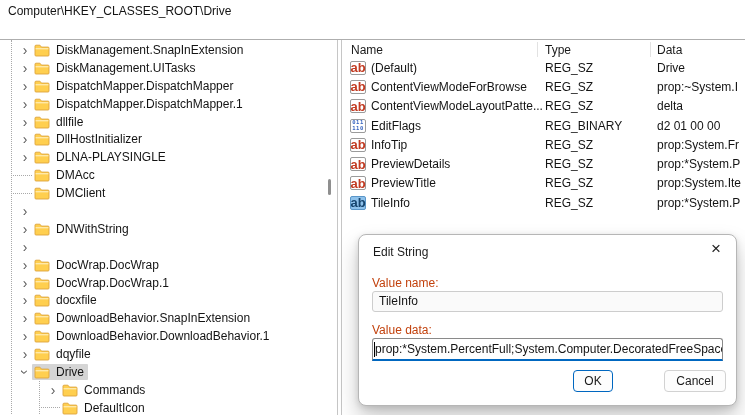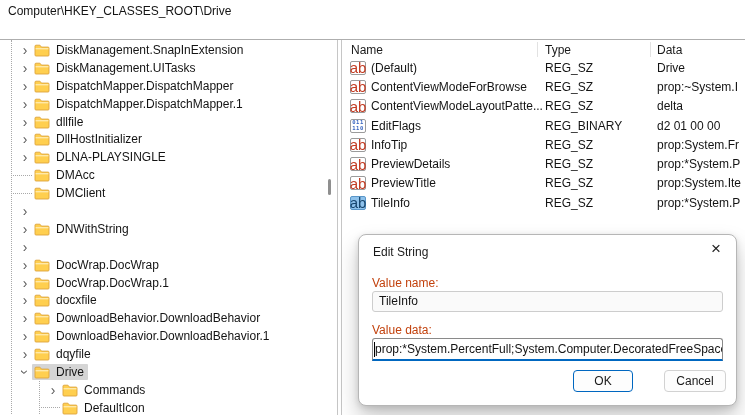--- a/index.html
+++ b/index.html
@@ -61,21 +61,21 @@
              border-left: 1px solid #e2e2e2; }
   .col-sep.s1 { left: 195px; } .col-sep.s2 { left: 308px; }
 
   .value-row { height: 19.3px; position: relative; white-space: nowrap; }
   .vcell-name { position: absolute; left: 8px; top: 0; height: 100%;
                 display: flex; align-items: center; gap: 5px; }
   .vcell-type { position: absolute; left: 203px; top: 50%; transform: translateY(-50%); }
   .vcell-data { position: absolute; left: 315px; top: 50%; transform: translateY(-50%); }
   .vicon { width: 16px; height: 14px; flex: none; background: #fff;
            border: 1px solid #9b9b9b; border-radius: 2px;
-           color: #c23b22; font-weight: normal; font-size: 15px; line-height: 11px;
+           color: #c23b22; font-weight: bold; font-size: 13px; line-height: 11px;
            display: flex; align-items: center; justify-content: center;
            font-family: "Liberation Sans", sans-serif; }
   .vicon.sel { background: #8ec2ec; border-color: #5a96c8; color: #16456e; }
   .vicon.bin { flex-direction: column; color: #3a66c0; font-size: 5.5px;
                line-height: 5.5px; font-family: "DejaVu Sans Mono", monospace;
                font-weight: bold; letter-spacing: .5px; }
 
   
   .scroll-thumb { position: absolute; left: 328px; top: 139px; width: 3px;
                   height: 16px; background: #8f8f8f; border-radius: 2px; }
@@ -98,21 +98,21 @@
                 border-radius: 3px; }
   .field-data { top: 103px; height: 23px; line-height: 20px; padding: 0 2px;
                 background: #fff; border: 1px solid #8a8a8a;
                 border-bottom: 2px solid var(--accent, #0067C0);
                 border-radius: 3px 3px 0 0; }
   .caret { position: absolute; left: 1px; top: 3px; width: 1px; height: 15px;
            background: #000; }
   .btn { position: absolute; bottom: 13px; height: 22px; border-radius: 4px;
          font-family: inherit; font-size: 12px; color: #1a1a1a;
          display: flex; align-items: center; justify-content: center; }
-  .btn-ok { left: 214px; width: 60px; background: #fdfdfd;
+  .btn-ok { left: 214px; width: 40px; background: #fdfdfd;
             border: 1px solid var(--accent, #0067C0); }
   .btn-cancel { left: 305px; width: 62px; background: #fdfdfd;
                 border: 1px solid #d2d2d2; }
 </style>
 </head>
 <body>
 
 <div class="address-bar">Computer\HKEY_CLASSES_ROOT\Drive</div>
 
 <div class="main">
@@ -256,21 +256,21 @@
       <span class="tree-label">docxfile</span>
     </span>
   </div>
         <div class="tree-row lvl0">
     <span class="expander">›</span>
     <span class="node">
       <span class="folder"><svg width="16" height="13" viewBox="0 0 16 13">
                 <path d="M1 2.2 Q1 1.2 2 1.2 L5.9 1.2 L7.5 3.1 L14.1 3.1 Q15 3.1 15 4 L15 11 Q15 12 14.1 12 L1.9 12 Q1 12 1 11 Z" fill="#FFCF4F" stroke="#DEA43C" stroke-width="0.9"></path>
                 <path d="M1.6 4.7 L14.4 4.7" stroke="#FFE9A8" stroke-width="1.4"></path>
               </svg></span>
-      <span class="tree-label">DownloadBehavior.DownloadBehavior</span>
+      <span class="tree-label">DownloadBehavior.SnapInExtension</span>
     </span>
   </div>
         <div class="tree-row lvl0">
     <span class="expander">›</span>
     <span class="node">
       <span class="folder"><svg width="16" height="13" viewBox="0 0 16 13">
                 <path d="M1 2.2 Q1 1.2 2 1.2 L5.9 1.2 L7.5 3.1 L14.1 3.1 Q15 3.1 15 4 L15 11 Q15 12 14.1 12 L1.9 12 Q1 12 1 11 Z" fill="#FFCF4F" stroke="#DEA43C" stroke-width="0.9"></path>
                 <path d="M1.6 4.7 L14.4 4.7" stroke="#FFE9A8" stroke-width="1.4"></path>
               </svg></span>
       <span class="tree-label">DownloadBehavior.DownloadBehavior.1</span>

